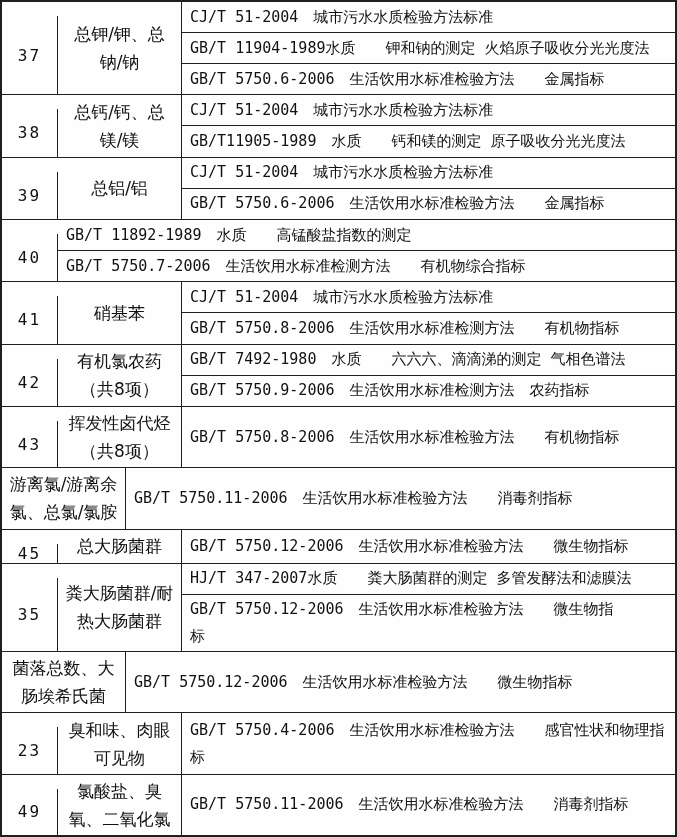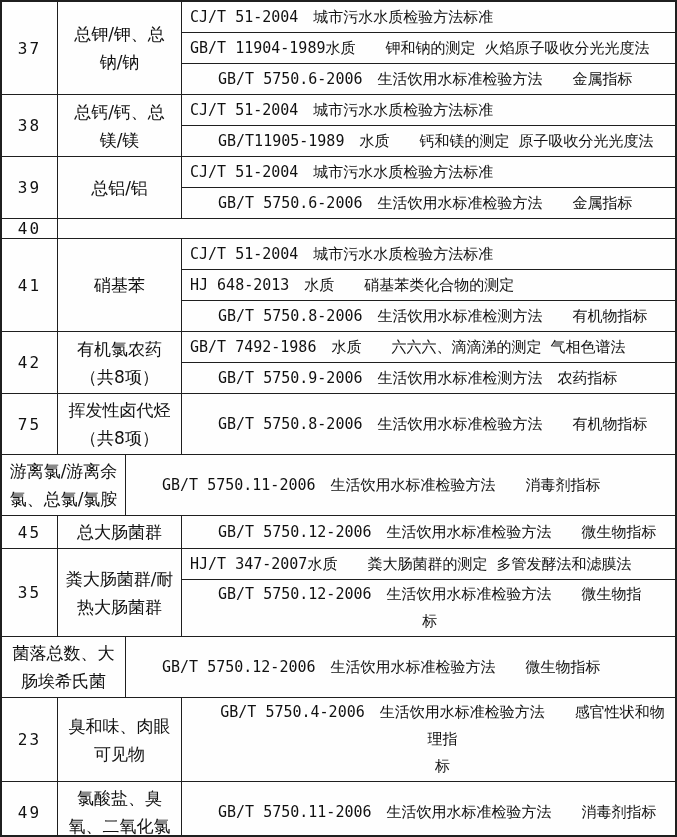--- a/index.html
+++ b/index.html
@@ -25,32 +25,32 @@
     display: flex;
     flex: 1 1 auto;
     border-bottom: 1px solid #1f1f1f;
     align-items: stretch;
   }
   .row:last-child {
     border-bottom: none;
   }
   .col {
     box-sizing: border-box;
-    text-align: center;
   }
   .num {
     width: 56px;
     flex: 0 0 56px;
     border-right: 1px solid #1f1f1f;
     display: flex;
     align-items: center;
     justify-content: center;
     font-family: "DejaVu Sans Mono", "Liberation Mono", monospace;
     font-size: 16px;
     letter-spacing: 2px;
+    margin-top: 14px;
   }
   .param {
     width: 124px;
     flex: 0 0 124px;
     border-right: 1px solid #1f1f1f;
     display: flex;
     align-items: center;
     justify-content: center;
     text-align: center;
     white-space: pre-line;
@@ -70,21 +70,20 @@
     align-items: center;
     border-bottom: 1px solid #1f1f1f;
     padding: 1px 8px;
     white-space: pre-wrap;
     font-family: "DejaVu Sans Mono", "Liberation Mono", monospace;
     font-size: 15px;
     line-height: 27px;
   }
   .subrow:last-child {
     border-bottom: none;
-    margin-left: 28px;
   }
 </style>
 </head>
 <body>
 
 <div class="doc-table">
 
     <div class="row">
       <div class="col num">37</div>
       <div class="col param">总钾/钾、总
@@ -110,44 +109,47 @@
       <div class="col num">39</div>
       <div class="col param">总铝/铝</div>
       <div class="col standards">
         <div class="subrow">CJ/T 51-2004　城市污水水质检验方法标准</div>
         <div class="subrow">GB/T 5750.6-2006　生活饮用水标准检验方法　　金属指标</div>
       </div>
     </div>
 
     <div class="row">
       <div class="col num">40</div>
+      <div class="col standards">
+        <div class="subrow">GB/T 11892-1989　水质　　高锰酸盐指数的测定</div>
+        <div class="subrow">GB/T 5750.7-2006　生活饮用水标准检测方法　　有机物综合指标</div>
+      </div>
     </div>
 
     <div class="row">
       <div class="col num">41</div>
       <div class="col param">硝基苯</div>
       <div class="col standards">
         <div class="subrow">CJ/T 51-2004　城市污水水质检验方法标准</div>
-        <div class="subrow">HJ 648-2013　水质　　硝基苯类化合物的测定</div>
         <div class="subrow">GB/T 5750.8-2006　生活饮用水标准检测方法　　有机物指标</div>
       </div>
     </div>
 
     <div class="row">
       <div class="col num">42</div>
       <div class="col param">有机氯农药
 （共8项）</div>
       <div class="col standards">
-        <div class="subrow">GB/T 7492-1986　水质　　六六六、滴滴涕的测定 气相色谱法</div>
+        <div class="subrow">GB/T 7492-1980　水质　　六六六、滴滴涕的测定 气相色谱法</div>
         <div class="subrow">GB/T 5750.9-2006　生活饮用水标准检测方法　农药指标</div>
       </div>
     </div>
 
     <div class="row">
-      <div class="col num">75</div>
+      <div class="col num">43</div>
       <div class="col param">挥发性卤代烃
 （共8项）</div>
       <div class="col standards">
         <div class="subrow">GB/T 5750.8-2006　生活饮用水标准检验方法　　有机物指标</div>
       </div>
     </div>
 
     <div class="row">
       <div class="col param">游离氯/游离余
 氯、总氯/氯胺</div>

